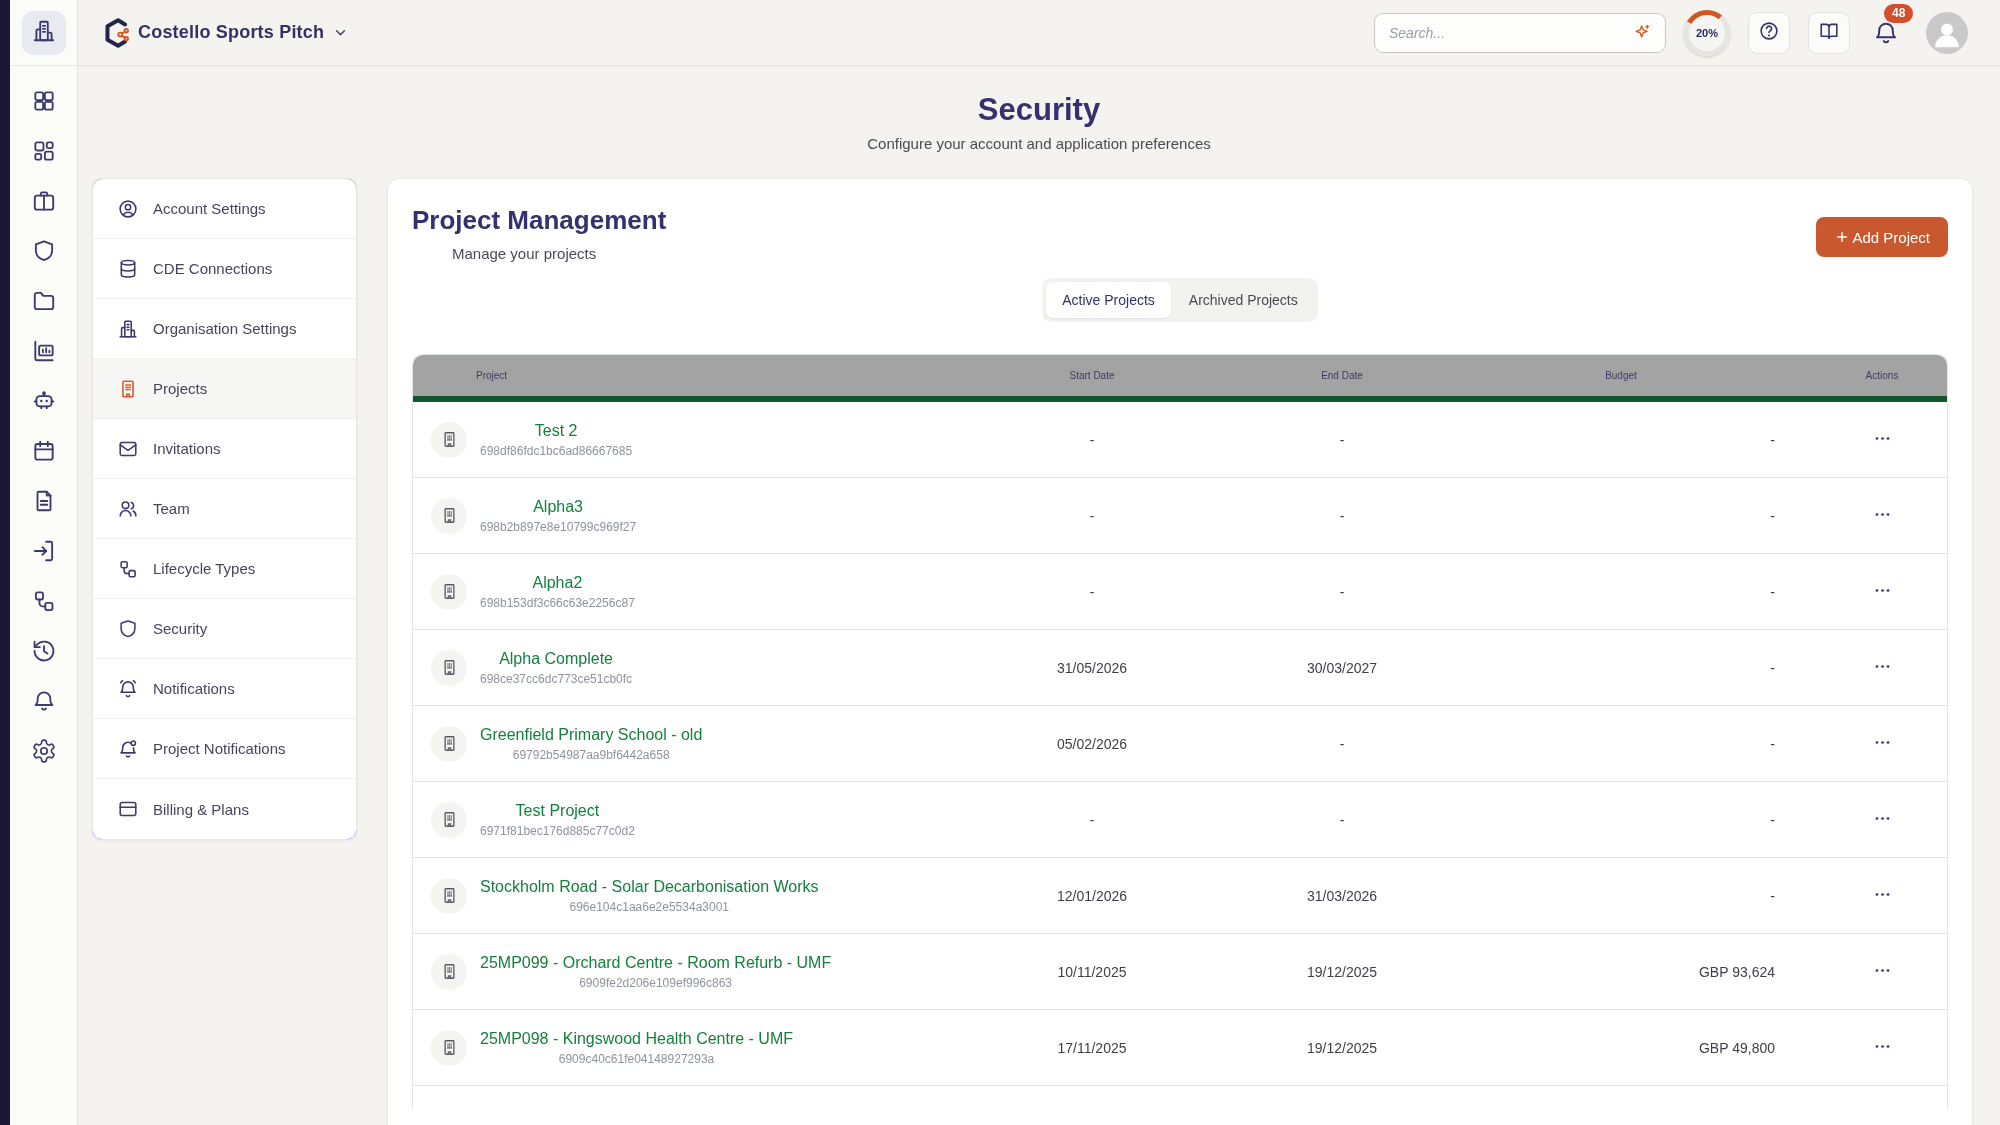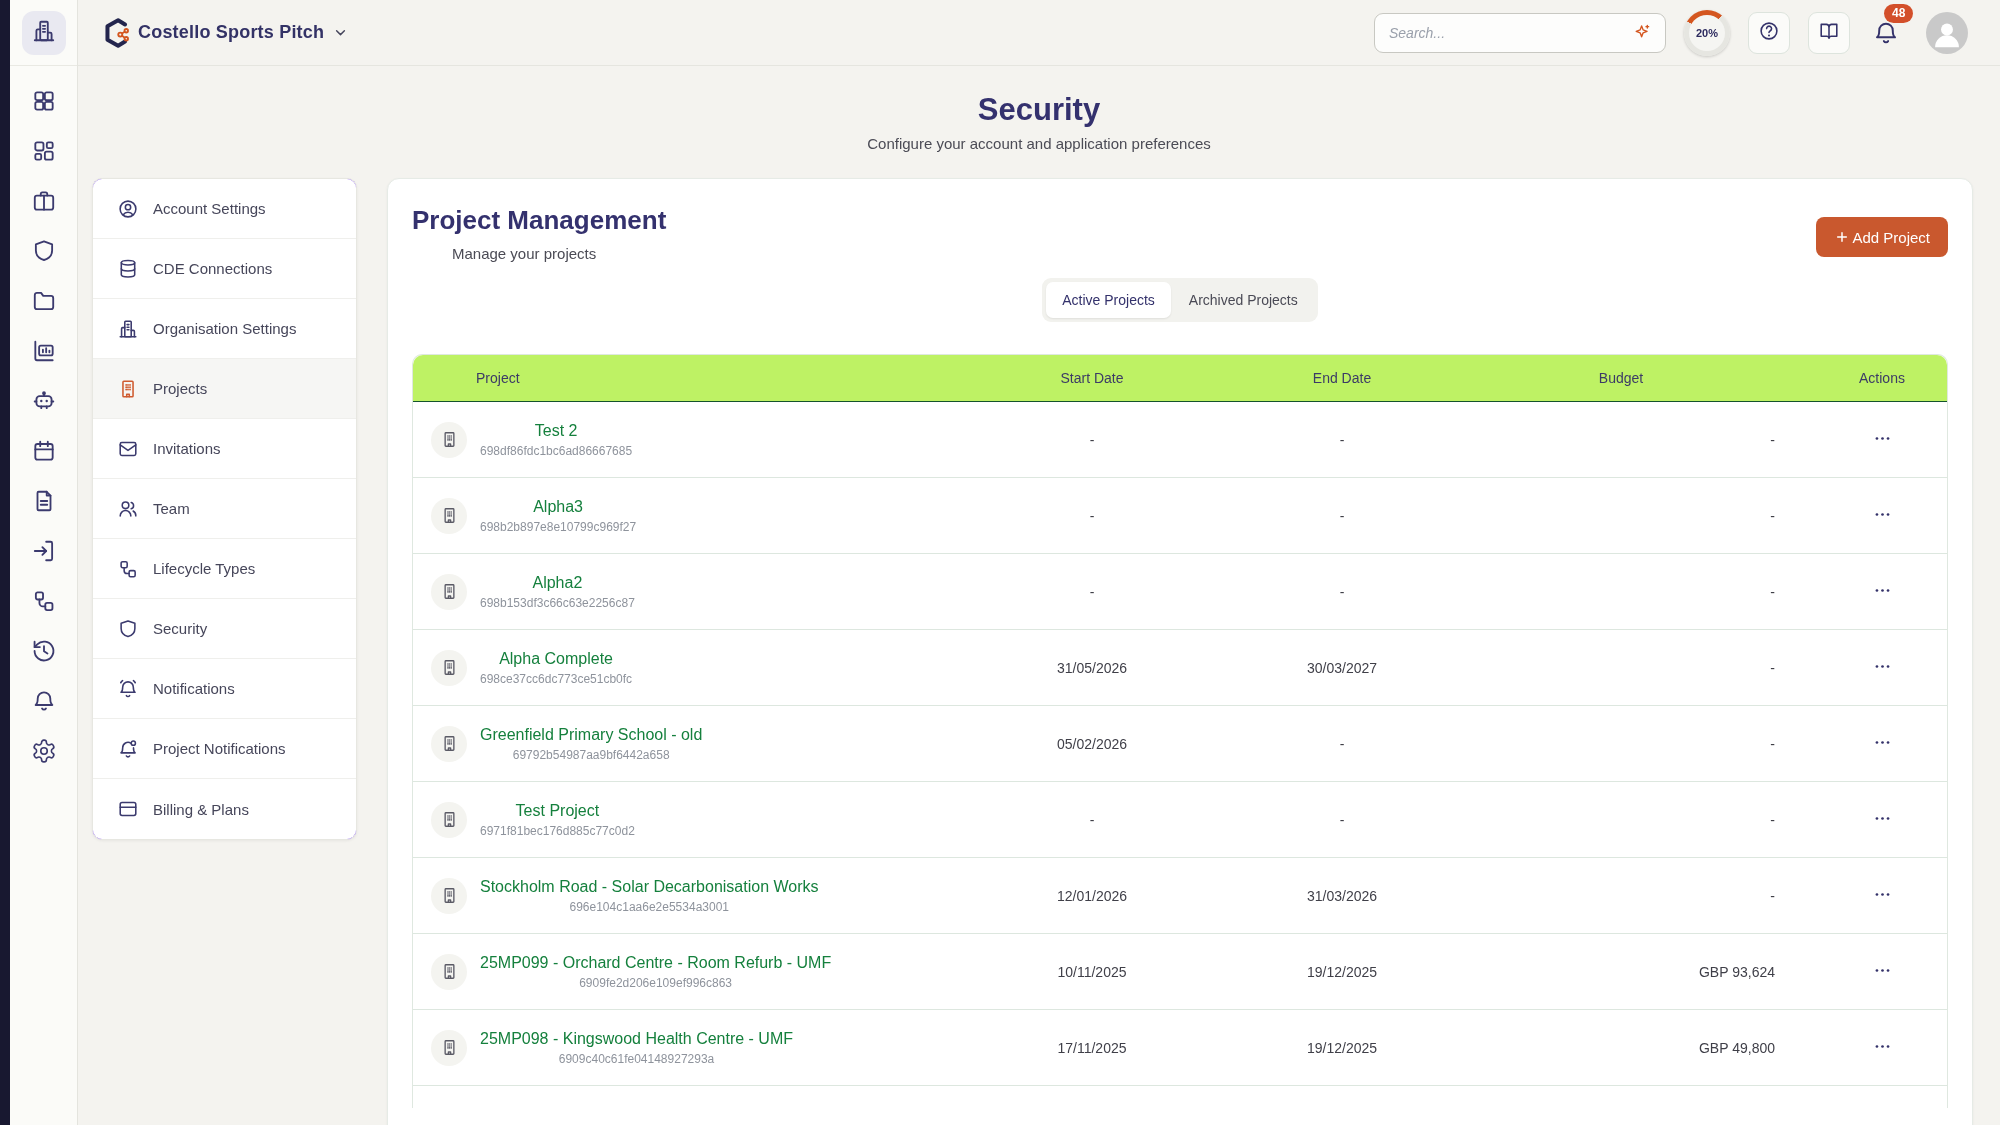--- a/index.html
+++ b/index.html
@@ -83,21 +83,21 @@
   .add-btn .ic { width:16px; height:16px; }
   .add-btn .ic svg { width:16px; height:16px; }
 
   .tabs-wrap { display:flex; justify-content:center; margin-top:16px; }
   .tabs { display:inline-flex; background:#f2f2ee; border-radius:9px; padding:4px; gap:2px; }
   .tab { padding:10px 16px; font-size:14px; color:#4a4a55; border-radius:7px; cursor:pointer; }
   .tab.active { background:#fff; color:#33316b; box-shadow:0 1px 2px rgba(0,0,0,.08); }
 
   
   .table { --cols:1fr 250px 250px 350px 130px; margin-top:32px; border:1px solid #dfe8e0; border-bottom:none; border-radius:10px 10px 0 0; }
-  .thead { display:grid; grid-template-columns:var(--cols); background:#bef264; border-bottom:1px solid #14532d; height:47px; align-items:center; border-radius:10px 10px 0 0; font-size:14px; color:#3c3b66; }
+  .thead { display:grid; grid-template-columns:var(--cols); background:#a3a3a3; border-bottom:6px solid #14532d; height:47px; align-items:center; border-radius:10px 10px 0 0; font-size:10px; color:#3c3b66; }
   .th-project { padding-left:63px; }
   .th-center { text-align:center; }
   .th-right { text-align:center; padding-right:42px; }
 
   .row { display:grid; grid-template-columns:var(--cols); height:76px; align-items:center; border-bottom:1px solid #dde7df; font-size:14px; color:#3f3f48; cursor:pointer; background:#fff; }
   .cell-project { display:flex; align-items:center; gap:13px; padding-left:18px; min-width:0; }
   .row-ic { width:36px; height:36px; border-radius:50%; background:#f4f4f0; display:grid; place-items:center; color:#5b5b66; flex:0 0 auto; }
   .row-ic svg { width:19px; height:19px; }
   .proj-text { display:inline-block; text-align:center; }
   .proj-name { font-size:16px; color:#15803d; line-height:1.2; }

